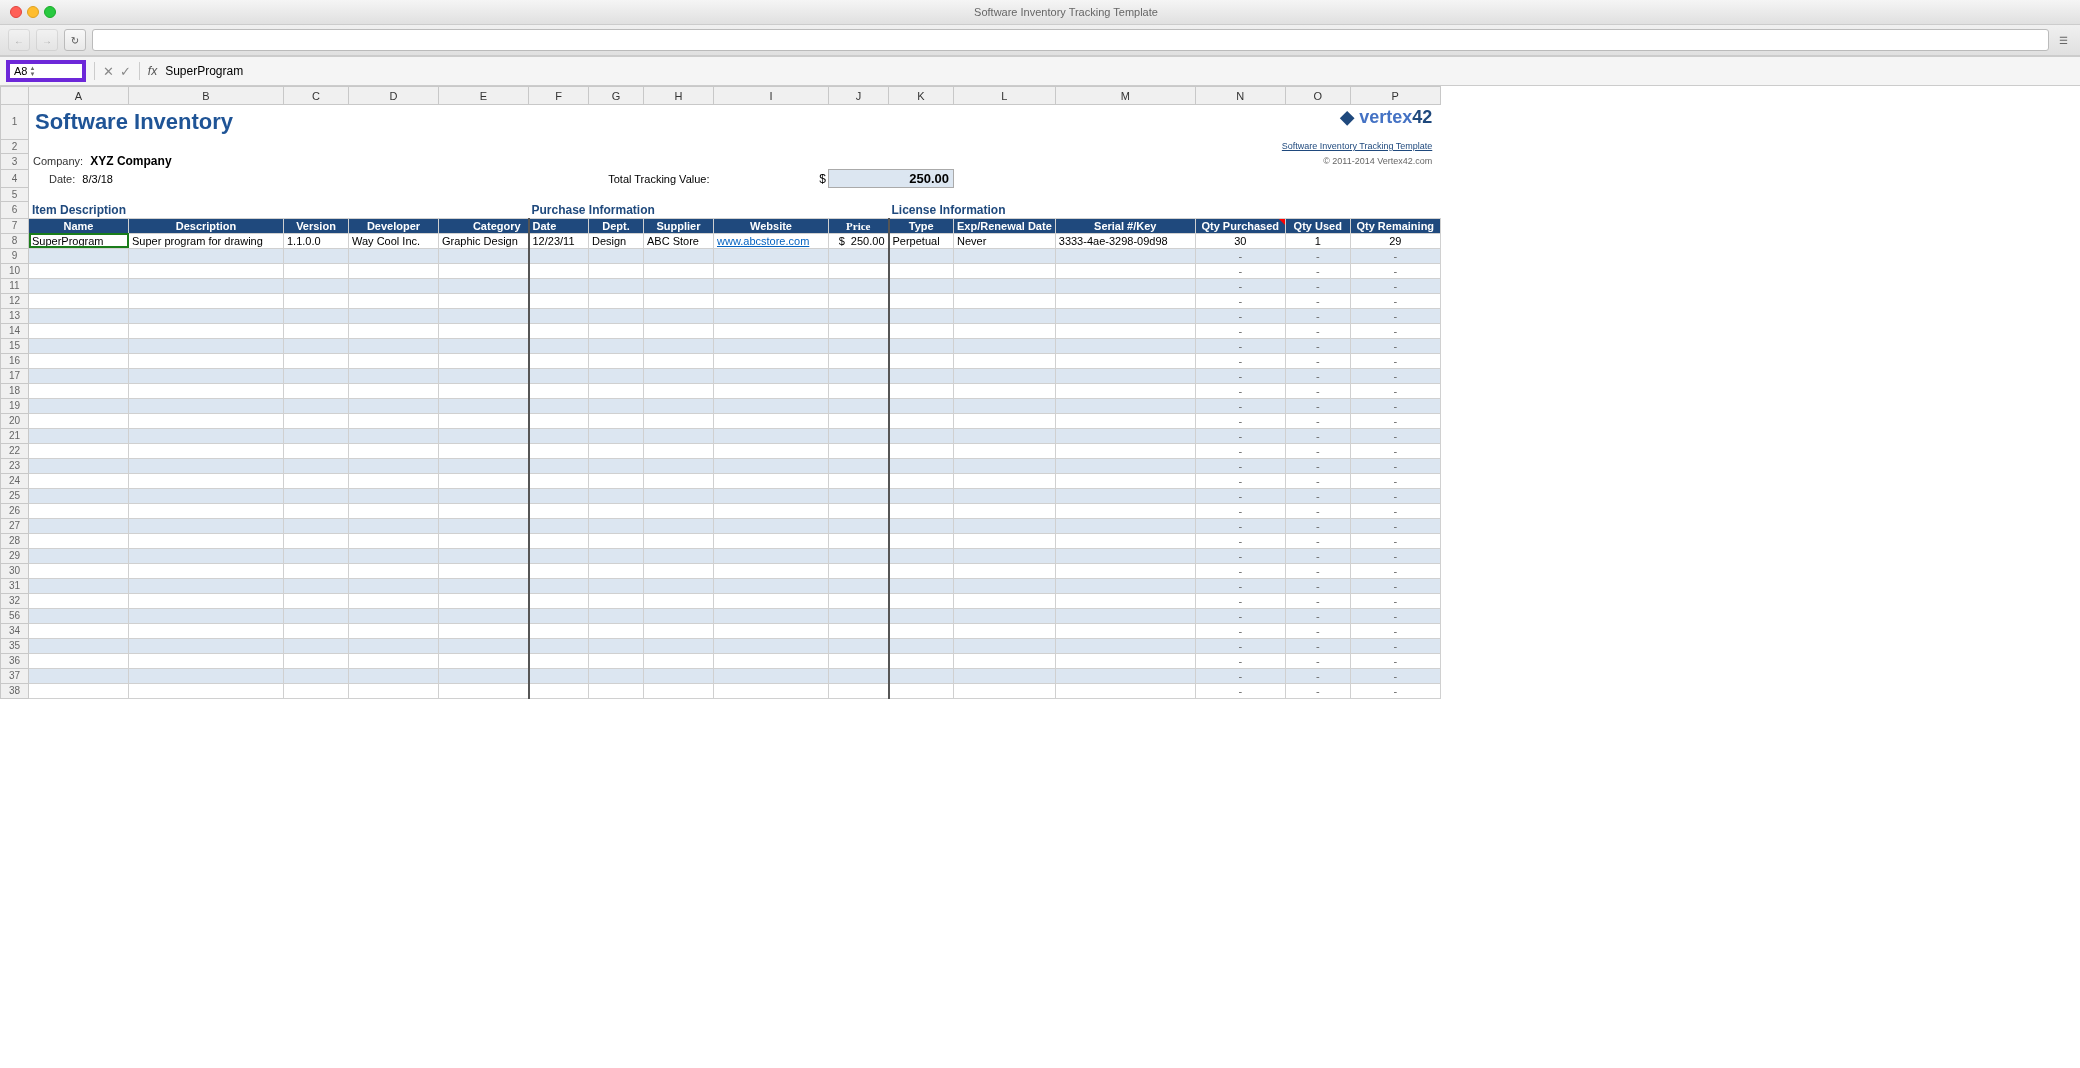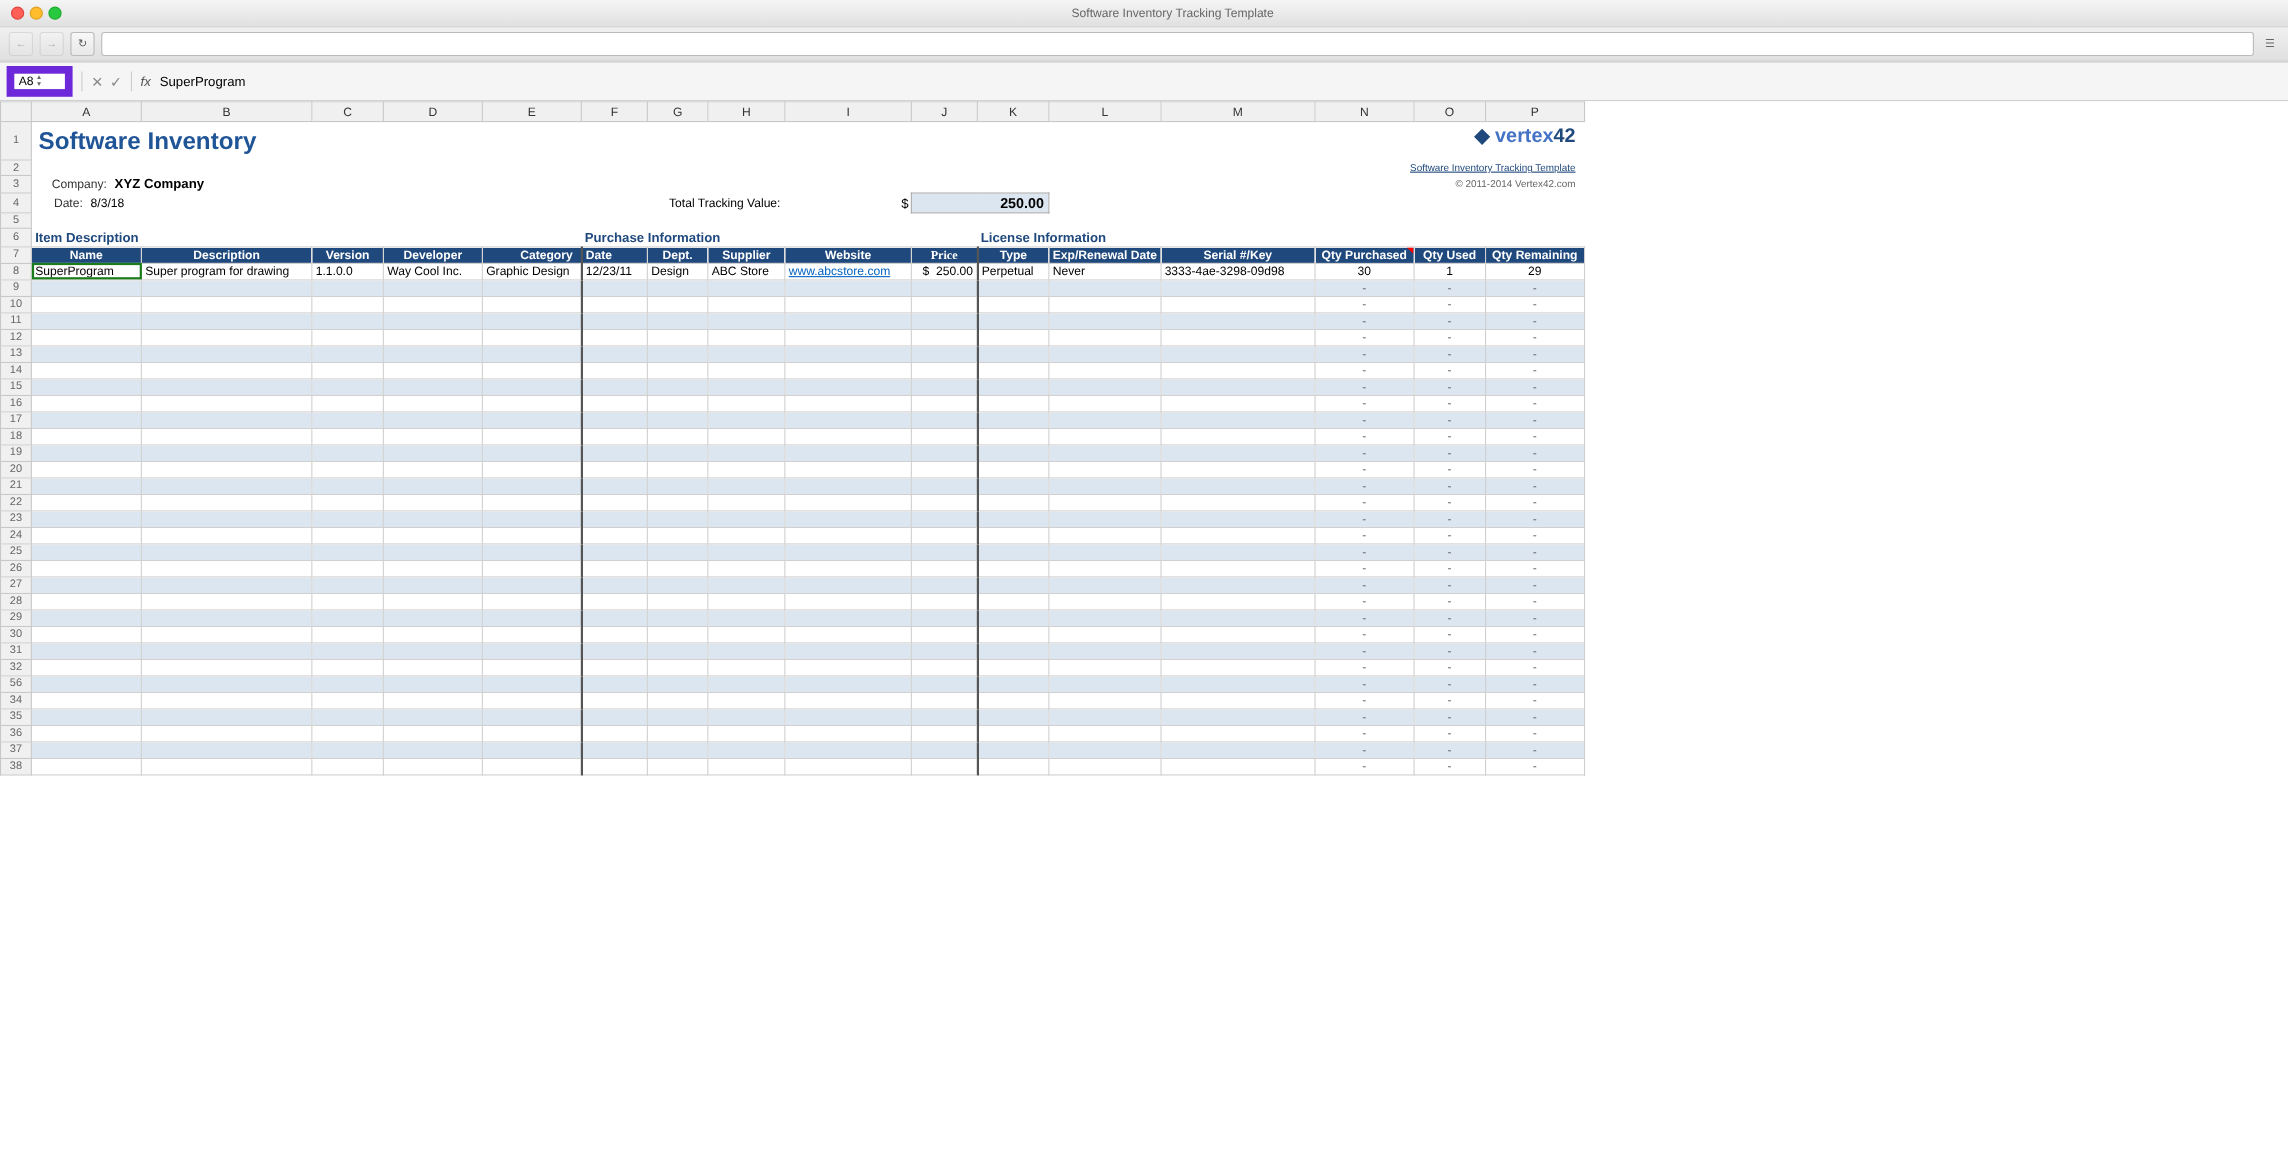--- a/index.html
+++ b/index.html
@@ -37,21 +37,21 @@
     .address-bar {
       flex: 1; height: 22px; border: 1px solid #bbb; border-radius: 3px;
       padding: 0 6px; font-size: 11px; background: white;
     }
 
     .formula-bar {
       display: flex; align-items: center; padding: 3px 6px; gap: 8px;
       background: #f5f5f5; border-bottom: 1px solid #ccc;
     }
     .cell-ref {
-      width: 60px; border: 7px solid #6d28d9; padding: 1px 4px;
+      width: 80px; border: 4px solid #6d28d9; padding: 1px 4px;
       font-size: 11px; text-align: center; background: white;
       display: flex; align-items: center; gap: 2px;
     }
     .cell-ref-arrows { display: flex; flex-direction: column; font-size: 6px; color: #666; }
     .formula-divider { width: 1px; height: 18px; background: #ccc; }
     .formula-icons { display: flex; gap: 6px; color: #666; font-size: 13px; }
     .fx-label { font-style: italic; font-size: 12px; color: #555; }
     .formula-input { flex: 1; border: none; outline: none; font-size: 12px; background: transparent; }
 
     
@@ -266,21 +266,21 @@
       <tr>
         <td class="row-num">2</td>
         <td colspan="13" style="background:white; border:none;"></td>
         <td colspan="3" style="background:white; border:none; text-align:right; padding-right:8px;">
           <span class="template-link">Software Inventory Tracking Template</span>
         </td>
       </tr>
 
       <tr>
         <td class="row-num">3</td>
-        <td colspan="13" style="background:white; border:none; padding-left:18px;">
+        <td colspan="13" style="background:white; border:none; padding-left:4px;">
           <span style="font-size:11px; color:#333;">Company:</span>
           <strong style="font-size:12px; margin-left:4px;">XYZ Company</strong>
         </td>
         <td colspan="3" style="background:white; border:none; text-align:right; padding-right:8px;">
           <span class="copyright">© 2011-2014 Vertex42.com</span>
         </td>
       </tr>
 
       <tr>
         <td class="row-num">4</td>

